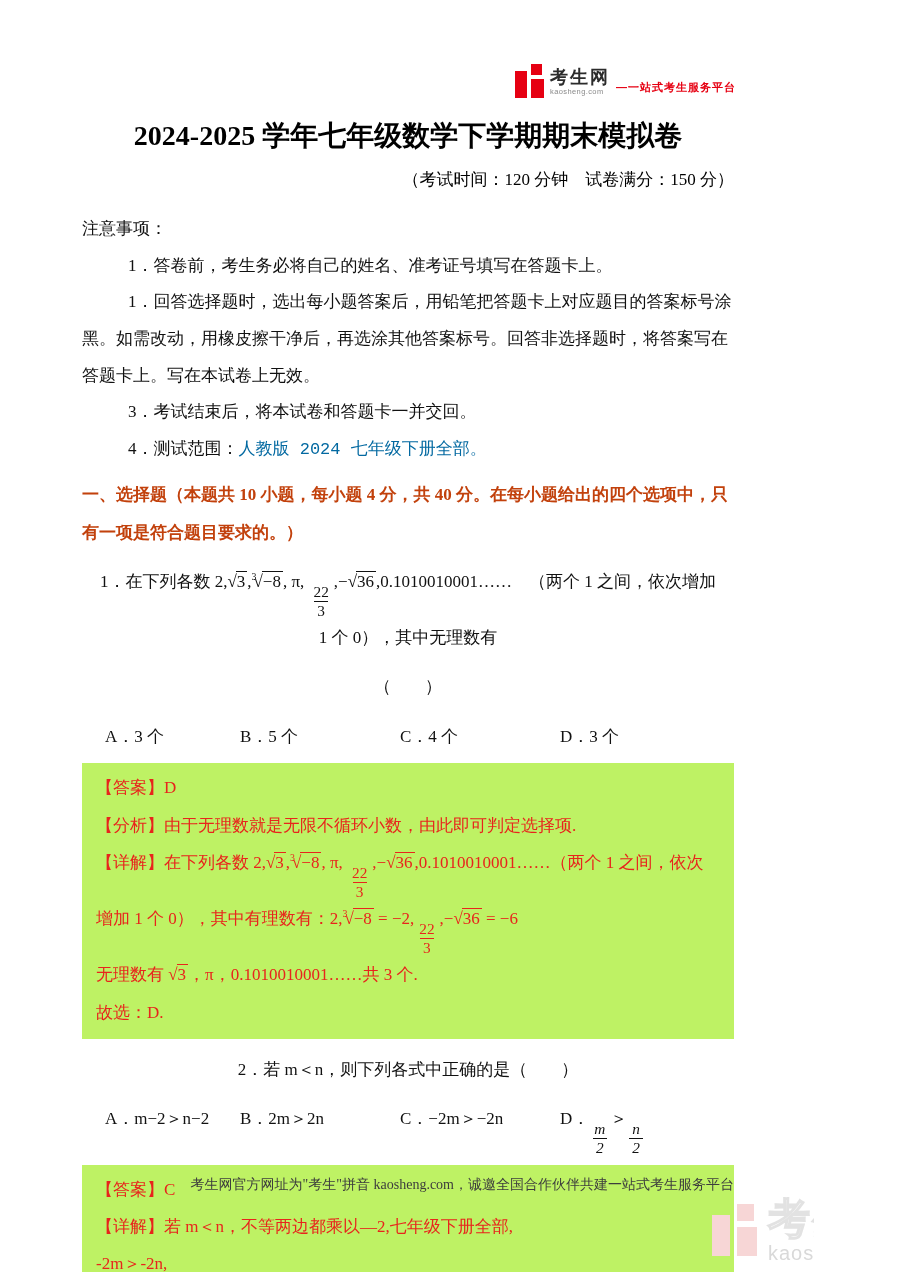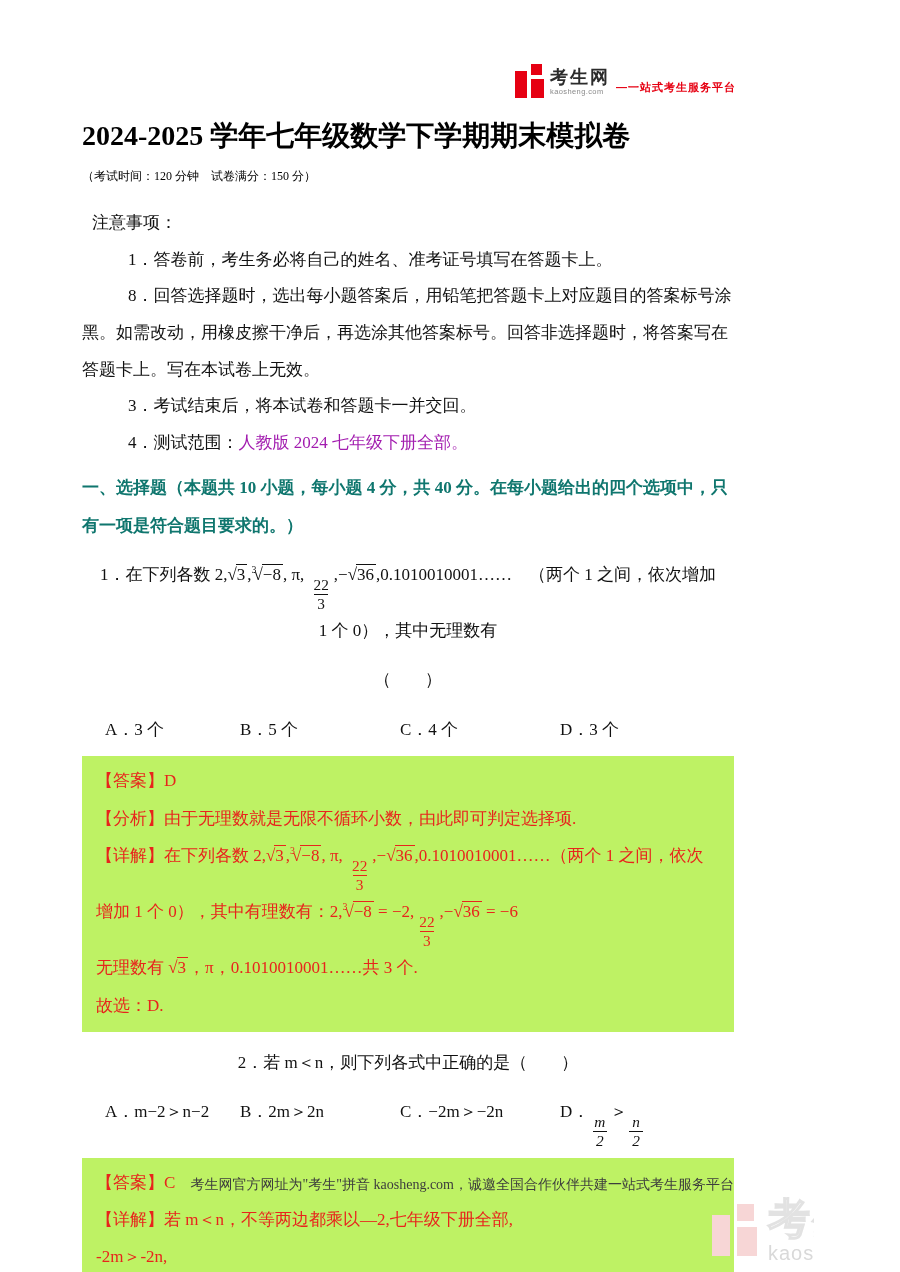--- a/index.html
+++ b/index.html
@@ -19,30 +19,30 @@
   .logo-icon{position:relative;width:30px;height:36px;display:inline-block;flex:0 0 auto;}
   .logo-icon .b{position:absolute;background:#e60012;}
   .logo-icon .b1{left:0;top:7px;width:12px;height:27px;}
   .logo-icon .b2{left:16px;top:0;width:11px;height:11px;}
   .logo-icon .b3{left:16px;top:15px;width:13px;height:19px;}
   .logo-textcol{margin-left:5px;line-height:1;}
   .logo-brand{font-family:"Liberation Sans",sans-serif;font-weight:bold;font-size:18px;color:#2b2b2b;letter-spacing:2px;}
   .logo-domain{font-family:"Liberation Sans",sans-serif;font-size:7.5px;color:#8a8a8a;margin-top:2px;letter-spacing:.4px;}
   .logo-tagline{font-family:"Liberation Sans",sans-serif;font-weight:bold;font-size:11px;color:#e60012;margin-left:6px;margin-top:10px;letter-spacing:1px;}
   
-  h1.title{margin:54px 0 0 0;text-align:left;font-size:28px;font-weight:bold;color:#000;line-height:1.3;}
-  .subtitle{text-align:left;font-size:12px;margin-top:14px;color:#000;}
+  h1.title{margin:54px 0 0 0;text-align:center;font-size:28px;font-weight:bold;color:#000;line-height:1.3;}
+  .subtitle{text-align:right;font-size:17px;margin-top:14px;color:#000;}
   
   .notice{margin-top:20px;}
   .notice p{margin:0;line-height:2.15;}
-  .notice .nhead{margin-left:10px;}
+  .notice .nhead{}
   .notice .item{text-indent:46px;}
-  .red{color:#a21caf;}
+  .red{color:#0369a1;font-family:Liberation Mono, monospace;}
   
-  .sec-head{margin:8px 0 0 0;font-weight:bold;line-height:2.2;color:#0f766e;}
+  .sec-head{margin:8px 0 0 0;font-weight:bold;line-height:2.2;color:#c2410c;}
   
   .question p{margin:12px;line-height:2.2;text-align:center;}
   .opts{display:flex;margin-left:23px;line-height:2.2;}
   .opts .opt{flex:0 0 auto;}
   .opts .oA{width:135px;}
   .opts .oB{width:160px;}
   .opts .oC{width:160px;}
   .opts .oD{width:auto;}
   
   .answer{
@@ -91,21 +91,21 @@
     </span>
     <span class="logo-tagline">—一站式考生服务平台</span>
   </div>
 
   <h1 class="title">2024-2025 学年七年级数学下学期期末模拟卷</h1>
   <div class="subtitle">（考试时间：120 分钟　试卷满分：150 分）</div>
 
   <div class="notice">
     <p class="nhead">注意事项：</p>
     <p class="item">1．答卷前，考生务必将自己的姓名、准考证号填写在答题卡上。</p>
-    <p class="item">8．回答选择题时，选出每小题答案后，用铅笔把答题卡上对应题目的答案标号涂黑。如需改动，用橡皮擦干净后，再选涂其他答案标号。回答非选择题时，将答案写在答题卡上。写在本试卷上无效。</p>
+    <p class="item">1．回答选择题时，选出每小题答案后，用铅笔把答题卡上对应题目的答案标号涂黑。如需改动，用橡皮擦干净后，再选涂其他答案标号。回答非选择题时，将答案写在答题卡上。写在本试卷上无效。</p>
     <p class="item">3．考试结束后，将本试卷和答题卡一并交回。</p>
     <p class="item"><span>4．测试范围：</span><span class="red">人教版 2024 七年级下册全部。</span></p>
   </div>
 
   <p class="sec-head">一、选择题（本题共 10 小题，每小题 4 分，共 40 分。在每小题给出的四个选项中，只有一项是符合题目要求的。）</p>
 
   <div class="question">
     <p>1．在下列各数 2,<span class="sqrt"><span class="rsign">√</span><span class="rad">3</span></span>,<span class="sqrt"><sup class="rootidx">3</sup><span class="rsign">√</span><span class="rad">−8</span></span>, π, <span class="frac">
           <span class="num">22</span>
           <span class="den">3</span>

